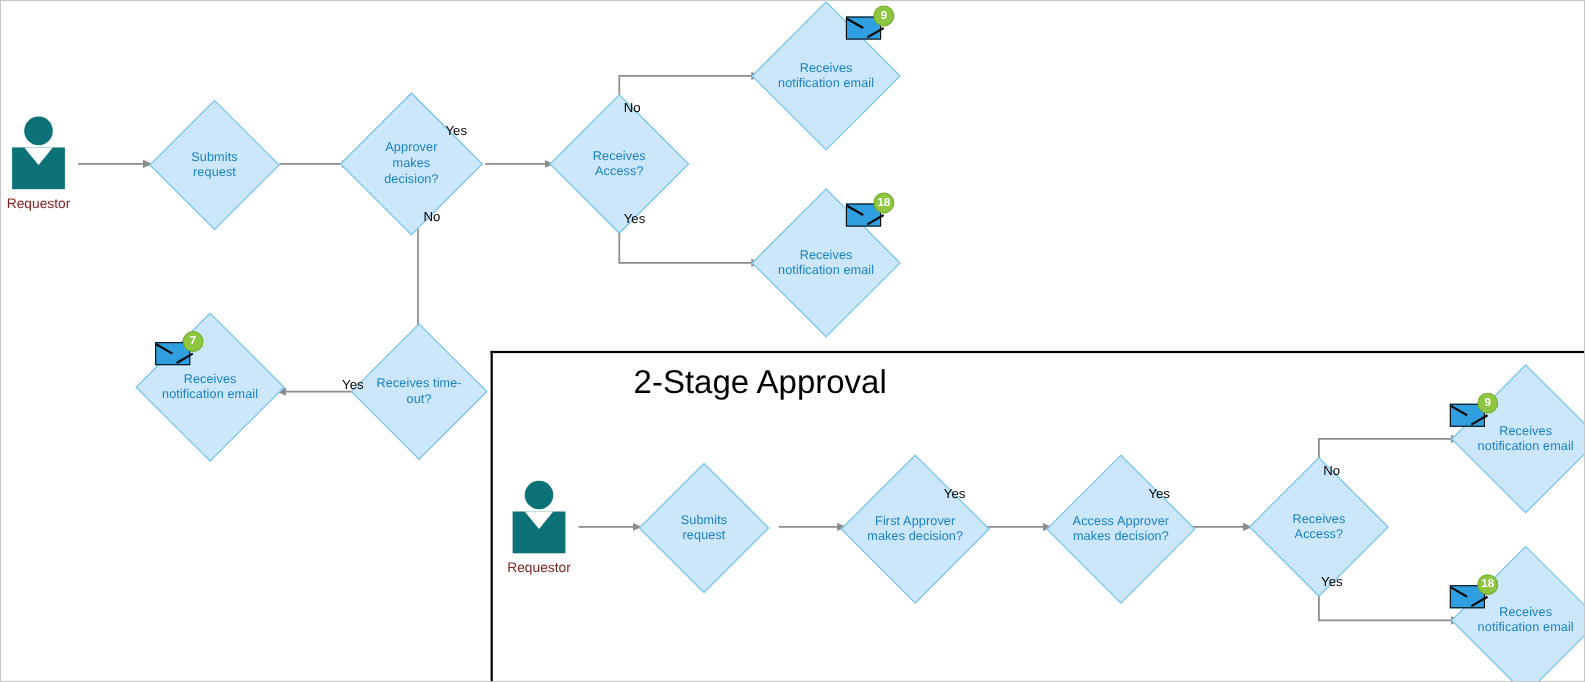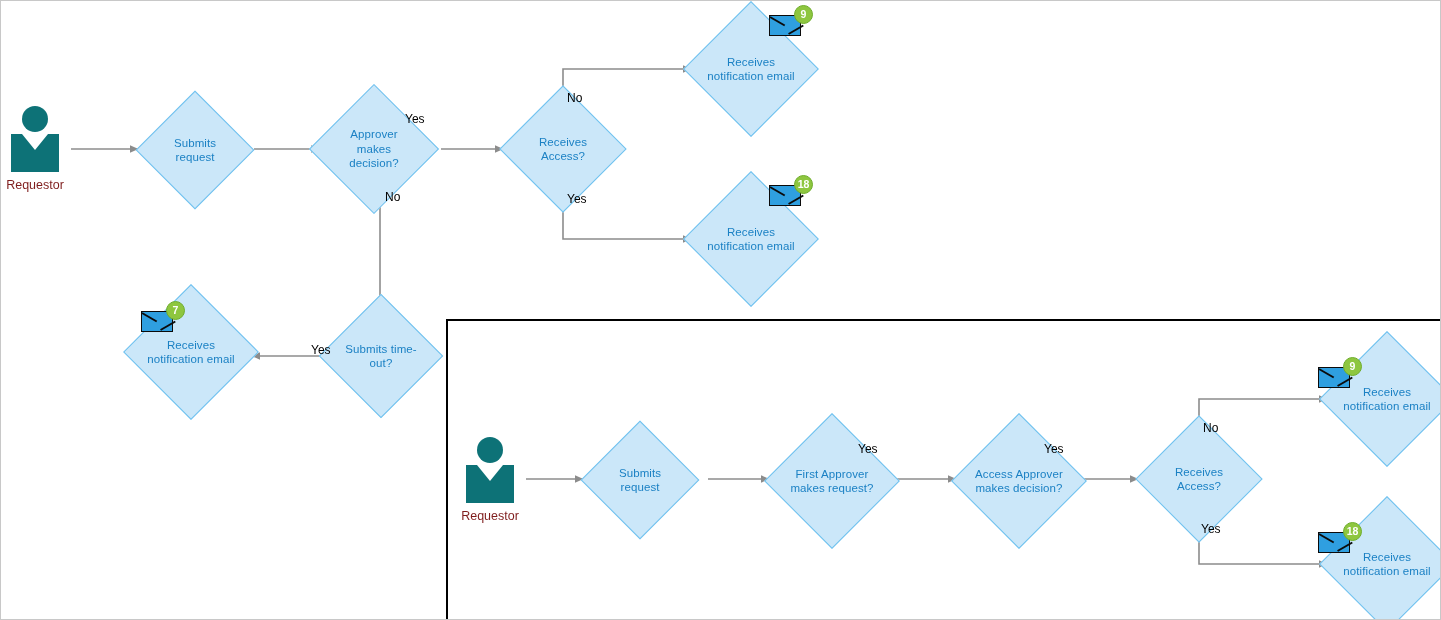--- a/index.html
+++ b/index.html
@@ -261,52 +261,53 @@
   </div>
   <div class="mail" style="left:768px; top:182px;">
     <div class="env-body"></div>
     <div class="env-flapL"></div>
     <div class="env-flapR"></div>
     <div class="badge">18</div>
   </div>
 
   <div class="node" style="left:336px; top:311px; width:88px; height:88px;">
     <div class="diamond"></div>
-    <div class="node-label">Submits time-out?</div>
+    <div class="node-label">Receives time-out?</div>
   </div>
   <div class="edge-label" style="left:310px; top:342px;">Yes</div>
 
   <div class="node" style="left:142px; top:303px; width:96px; height:96px;">
     <div class="diamond"></div>
     <div class="node-label">Receives notification email</div>
   </div>
   <div class="mail" style="left:140px; top:308px;">
     <div class="env-body"></div>
     <div class="env-flapL"></div>
     <div class="env-flapR"></div>
     <div class="badge">7</div>
   </div>
 
   <div id="stage-panel"></div>
+  <div id="stage-panel-title">2-Stage Approval</div>
 
   <div class="person" style="left:465px; top:436px; width:48px; height:66px;">
     <div class="head"></div>
     <div class="body"></div>
     <div class="notch"></div>
     <div class="person-caption">Requestor</div>
   </div>
 
   <div class="node" style="left:597px; top:437px; width:84px; height:84px;">
     <div class="diamond"></div>
     <div class="node-label">Submits request</div>
   </div>
 
   <div class="node" style="left:783px; top:432px; width:96px; height:96px;">
     <div class="diamond"></div>
-    <div class="node-label">First Approver makes request?</div>
+    <div class="node-label">First Approver makes decision?</div>
   </div>
   <div class="edge-label" style="left:857px; top:441px;">Yes</div>
 
   <div class="node" style="left:970px; top:432px; width:96px; height:96px;">
     <div class="diamond"></div>
     <div class="node-label">Access Approver makes decision?</div>
   </div>
   <div class="edge-label" style="left:1043px; top:441px;">Yes</div>
 
   <div class="node" style="left:1153px; top:433px; width:90px; height:90px;">

